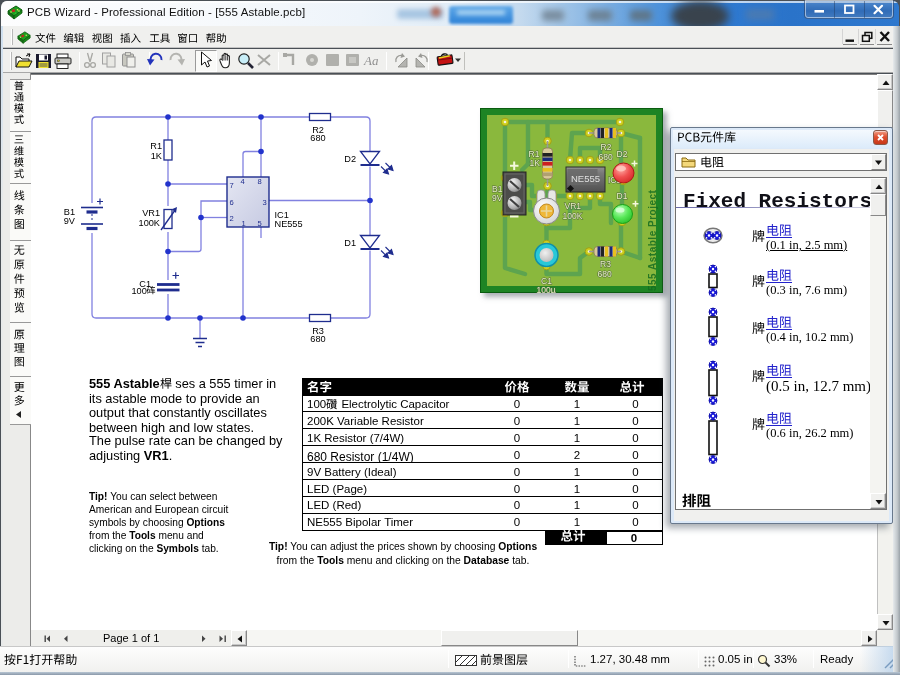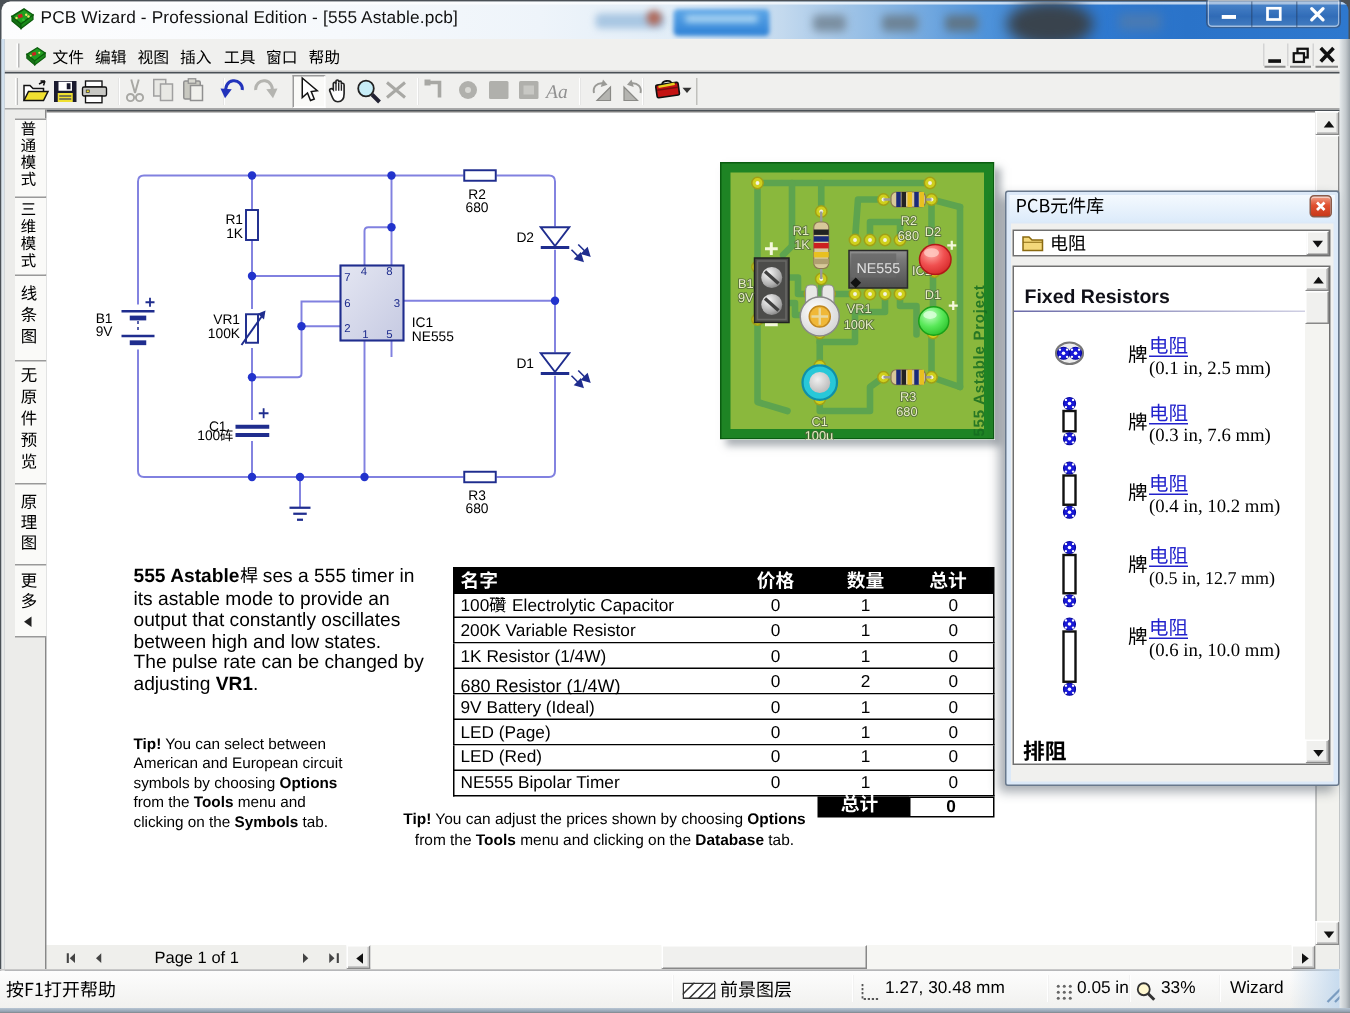--- a/index.html
+++ b/index.html
@@ -480,21 +480,21 @@
       </svg> Electrolytic Capacitor</div>
     <div class="abs" style="left:186px;top:20.0px;width:58px;text-align:center;font-size:11.5px;">0</div>
     <div class="abs" style="left:244px;top:20.0px;width:62px;text-align:center;font-size:11.5px;">1</div>
     <div class="abs" style="left:306px;top:20.0px;width:55px;text-align:center;font-size:11.5px;">0</div>
     <div class="abs" style="left:0;top:34.4px;width:361px;height:16.9px;border:1px solid #000;border-top:none;background:#fff;"></div>
     <div class="abs" style="left:5px;top:36.9px;font-size:11.5px;" id="rowname1">200K Variable Resistor</div>
     <div class="abs" style="left:186px;top:36.9px;width:58px;text-align:center;font-size:11.5px;">0</div>
     <div class="abs" style="left:244px;top:36.9px;width:62px;text-align:center;font-size:11.5px;">1</div>
     <div class="abs" style="left:306px;top:36.9px;width:55px;text-align:center;font-size:11.5px;">0</div>
     <div class="abs" style="left:0;top:51.3px;width:361px;height:16.9px;border:1px solid #000;border-top:none;background:#fff;"></div>
-    <div class="abs" style="left:5px;top:53.8px;font-size:11.5px;" id="rowname2">1K Resistor (1/4W)</div>
+    <div class="abs" style="left:5px;top:53.8px;font-size:11.5px;" id="rowname2">1K Resistor (7/4W)</div>
     <div class="abs" style="left:186px;top:53.8px;width:58px;text-align:center;font-size:11.5px;">0</div>
     <div class="abs" style="left:244px;top:53.8px;width:62px;text-align:center;font-size:11.5px;">1</div>
     <div class="abs" style="left:306px;top:53.8px;width:55px;text-align:center;font-size:11.5px;">0</div>
     <div class="abs" style="left:0;top:68.19999999999999px;width:361px;height:16.9px;border:1px solid #000;border-top:none;background:#fff;"></div>
     <div class="abs" style="left:5px;top:72px;font-size:12px;" id="rowname3">680 Resistor (1/4W)</div>
     <div class="abs" style="left:186px;top:70.69999999999999px;width:58px;text-align:center;font-size:11.5px;">0</div>
     <div class="abs" style="left:244px;top:70.69999999999999px;width:62px;text-align:center;font-size:11.5px;">2</div>
     <div class="abs" style="left:306px;top:70.69999999999999px;width:55px;text-align:center;font-size:11.5px;">0</div>
     <div class="abs" style="left:0;top:85.1px;width:361px;height:16.9px;border:1px solid #000;border-top:none;background:#fff;"></div>
     <div class="abs" style="left:5px;top:87.6px;font-size:11.5px;" id="rowname4">9V Battery (Ideal)</div>
@@ -585,21 +585,21 @@
       <circle cx="5.5" cy="9.5" r="1"></circle>
       <circle cx="9.5" cy="9.5" r="1"></circle>
     </g>
   </svg>
 <div class="abs" style="left:718px;top:653px;font-size:11.5px;color:#000;">0.05 in</div>
 <svg class="abs" style="left:757px;top:654px;" width="14" height="14" viewBox="0 0 14 14">
 <circle cx="5.5" cy="5.5" r="4" fill="#fff8d0" stroke="#333" stroke-width="1.2"></circle>
 <path d="M8.5 8.5 L12.5 12.5" stroke="#333" stroke-width="2"></path>
   </svg>
 <div class="abs" style="left:774px;top:653px;font-size:11.5px;color:#000;">33%</div>
-<div class="abs" style="left:820px;top:653px;font-size:11.5px;color:#000;">Wizard</div>
+<div class="abs" style="left:820px;top:653px;font-size:11.5px;color:#000;">Ready</div>
 <svg class="abs" style="left:884px;top:655px;" width="14" height="15" viewBox="0 0 14 15">
 <g stroke="#7a9cc0" stroke-width="1.5">
       <path d="M13 1 L1 13"></path>
       <path d="M13 6 L6 13"></path>
       <path d="M13 11 L11 13"></path>
     </g>
   </svg>
 <div class="abs" style="left:893px;top:26px;width:7px;height:646px;background:linear-gradient(to right,#e6eaec,#c2c8cc 60%,#9aa2a8);"></div>
 <div class="abs" style="left:0px;top:672px;width:900px;height:3px;background:linear-gradient(#b8c6d4,#8a98a8);"></div>
 <div class="abs" style="left:670px;top:127px;width:223px;height:397px;background:#dce9f8;border:1px solid #68788c;box-shadow:-4px 4px 7px rgba(60,70,85,0.45);border-radius:2px;">
@@ -616,21 +616,21 @@
 <path d="M1 11 L1 2 L5 2 L7 4 L14 4 L14 11 Z" fill="#f4d87a" stroke="#8a6a10" stroke-width="1"></path>
 <path d="M1 5.5 L14 5.5" stroke="#8a6a10" stroke-width="0.8"></path>
   </svg>
 <div class="abs" style="left:871px;top:154px;width:15px;height:16px;background:#f0f0ee;border:1px solid #888;border-top-color:#fff;border-left-color:#fff;">
 <svg width="13" height="14" viewBox="0 0 13 14">
       <polygon points="3,5.5 10,5.5 6.5,10" fill="#111"></polygon>
     </svg>
   </div>
 <div class="abs" style="left:675px;top:177px;width:212px;height:333px;background:#fff;border:1px solid #707070;"></div>
 <div class="abs" style="left:676px;top:207px;width:210px;height:1px;background:linear-gradient(to right,#6a6aa8,#d8d8e8);"></div>
-<div class="abs" style="left:683px;top:190px;font-family:Liberation Sans, sans-serif;font-weight:bold;font-size:13px;color:#101018;">Fixed Resistors</div>
+<div class="abs" style="left:683px;top:190px;font-family:Liberation Mono, monospace;font-weight:bold;font-size:21px;color:#101018;">Fixed Resistors</div>
 <svg class="abs" style="left:698px;top:218px;" width="32" height="255" viewBox="0 0 32 255">
     <ellipse cx="15" cy="17.5" rx="9" ry="7.2" fill="#ececec" stroke="#777" stroke-width="1.4"></ellipse>
     <circle cx="11" cy="17.5" r="4" fill="#1818d8" stroke="#0808a0" stroke-width="0.8"></circle>
     <circle cx="11" cy="17.5" r="1.2" fill="#fff"></circle>
     <circle cx="8.6" cy="15.1" r="0.8" fill="#fff"></circle>
     <circle cx="13.4" cy="15.1" r="0.8" fill="#fff"></circle>
     <circle cx="8.6" cy="19.9" r="0.8" fill="#fff"></circle>
     <circle cx="13.4" cy="19.9" r="0.8" fill="#fff"></circle>
     <circle cx="19" cy="17.5" r="4" fill="#1818d8" stroke="#0808a0" stroke-width="0.8"></circle>
     <circle cx="19" cy="17.5" r="1.2" fill="#fff"></circle>
@@ -684,25 +684,25 @@
     <circle cx="17.4" cy="195.6" r="0.8" fill="#fff"></circle>
     <circle cx="12.6" cy="200.4" r="0.8" fill="#fff"></circle>
     <circle cx="17.4" cy="200.4" r="0.8" fill="#fff"></circle>
     <circle cx="15" cy="241.5" r="4" fill="#1818d8" stroke="#0808a0" stroke-width="0.8"></circle>
     <circle cx="15" cy="241.5" r="1.2" fill="#fff"></circle>
     <circle cx="12.6" cy="239.1" r="0.8" fill="#fff"></circle>
     <circle cx="17.4" cy="239.1" r="0.8" fill="#fff"></circle>
     <circle cx="12.6" cy="243.9" r="0.8" fill="#fff"></circle>
     <circle cx="17.4" cy="243.9" r="0.8" fill="#fff"></circle>
   </svg>
-<div class="abs" style="left:766px;top:238.0px;font-family:'Liberation Serif',serif;font-size:12.5px;color:#000;">(0.1 in, 2.5 mm)</div>
+<div class="abs" style="left:766px;top:238.0px;font-family:'Liberation Serif',serif;font-size:12.5px;color:#000;text-decoration:underline;">(0.1 in, 2.5 mm)</div>
 <div class="abs" style="left:766px;top:283.0px;font-family:'Liberation Serif',serif;font-size:12.5px;color:#000;">(0.3 in, 7.6 mm)</div>
 <div class="abs" style="left:766px;top:330.0px;font-family:'Liberation Serif',serif;font-size:12.5px;color:#000;">(0.4 in, 10.2 mm)</div>
-<div class="abs" style="left:766px;top:378.0px;font-family:'Liberation Serif',serif;font-size:12px;color:#000;">(0.5 in, 12.7 mm)</div>
-<div class="abs" style="left:766px;top:426.0px;font-family:'Liberation Serif',serif;font-size:12.5px;color:#000;">(0.6 in, 10.0 mm)</div>
+<div class="abs" style="left:766px;top:378.0px;font-family:'Liberation Serif',serif;font-size:15px;color:#000;">(0.5 in, 12.7 mm)</div>
+<div class="abs" style="left:766px;top:426.0px;font-family:'Liberation Serif',serif;font-size:12.5px;color:#000;">(0.6 in, 26.2 mm)</div>
 <div class="abs" style="left:766px;top:236.5px;width:26px;height:1px;background:#2222cc;"></div>
 <div class="abs" style="left:766px;top:281.5px;width:26px;height:1px;background:#2222cc;"></div>
 <div class="abs" style="left:766px;top:328.5px;width:26px;height:1px;background:#2222cc;"></div>
 <div class="abs" style="left:766px;top:376.5px;width:26px;height:1px;background:#2222cc;"></div>
 <div class="abs" style="left:766px;top:424.5px;width:26px;height:1px;background:#2222cc;"></div>
 <div class="abs" style="left:870px;top:178px;width:16px;height:331px;background:#f4f4f1;"></div>
 <div class="abs" style="left:870px;top:178px;width:16px;height:16px;background:#f0f0ee;border:1px solid #888;border-top-color:#fff;border-left-color:#fff;box-shadow:inset -1px -1px 0 #c8c8c8;">
     <svg width="14" height="14" viewBox="0 0 14 14">
       <polygon points="4.5,10.0 11.5,10.0 8.0,5.5" fill="#111"></polygon>
     </svg>

